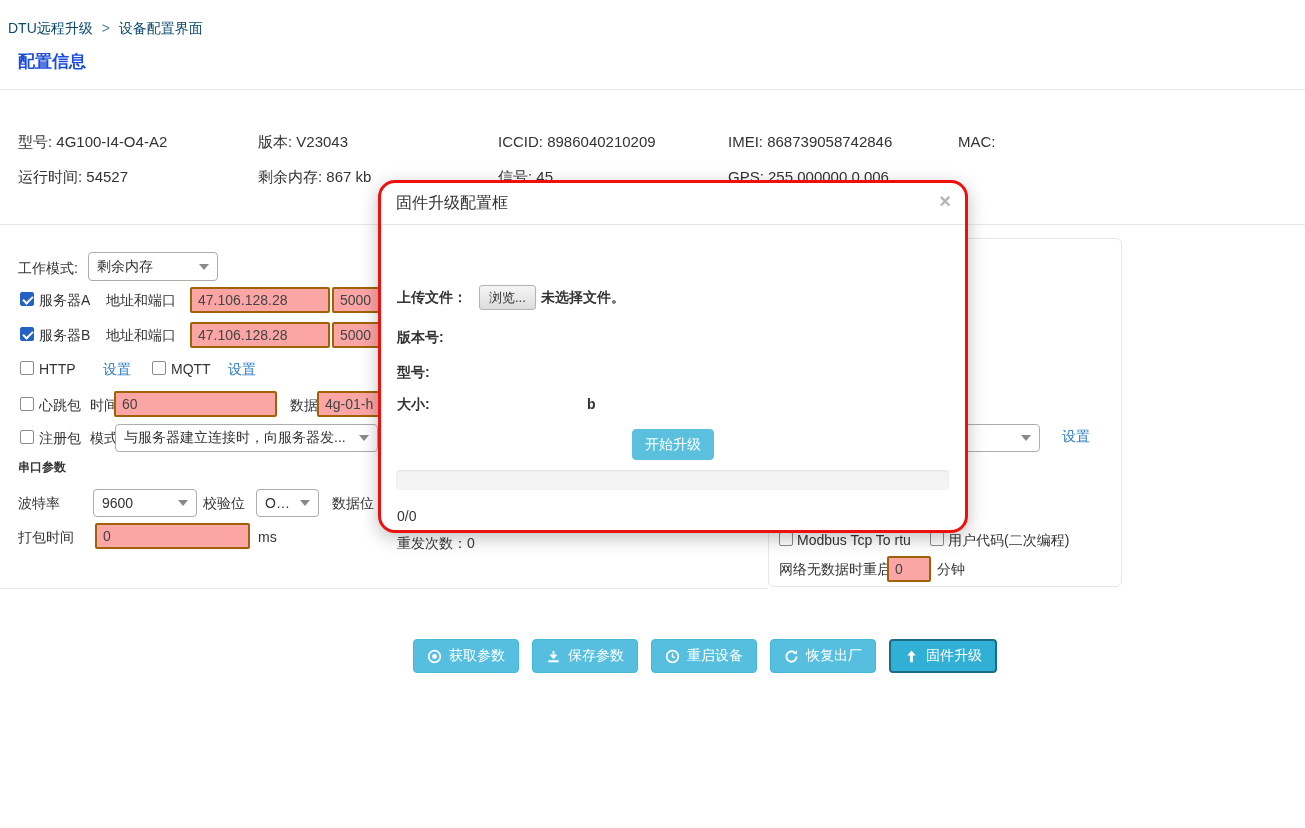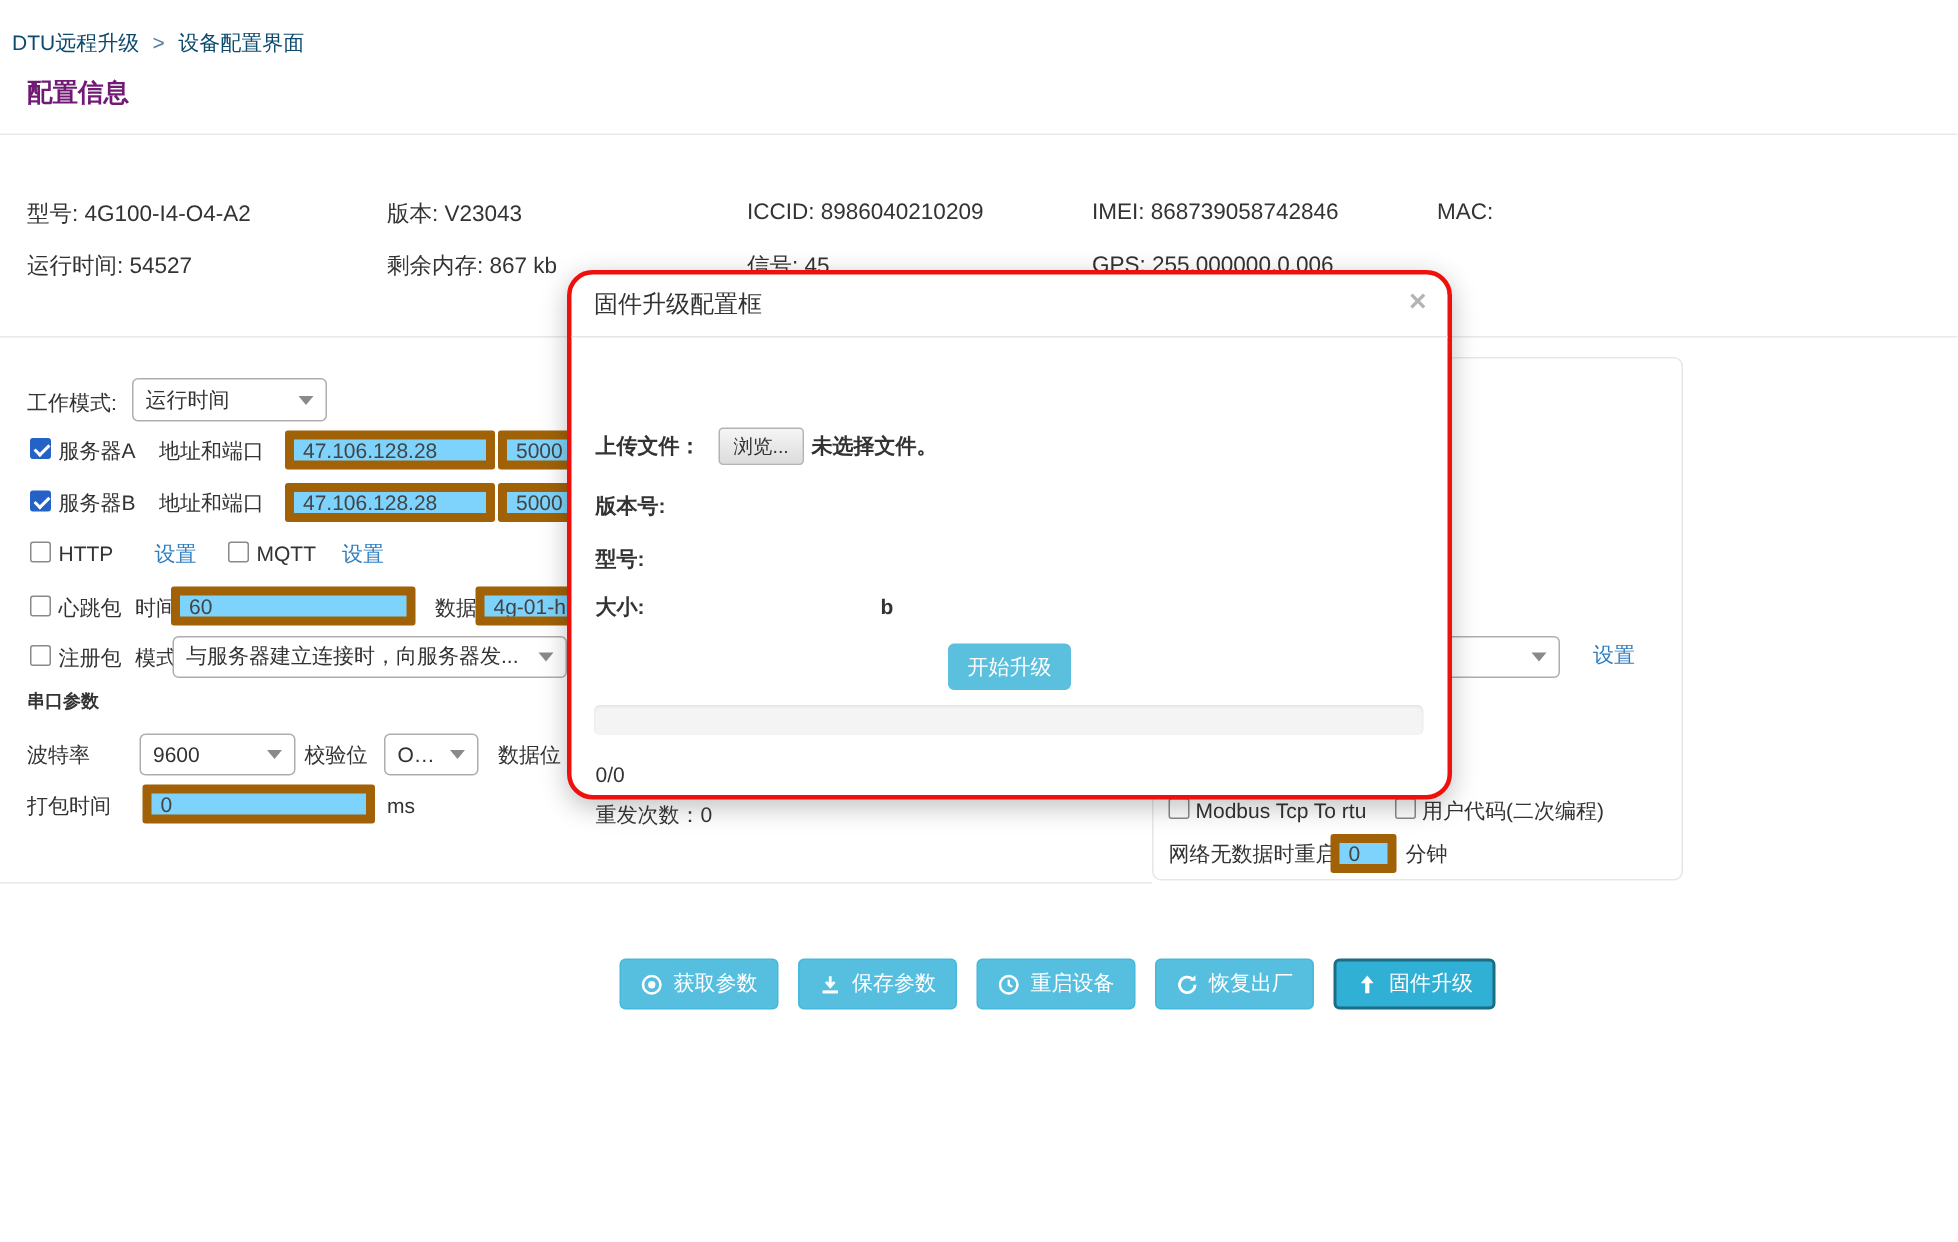--- a/index.html
+++ b/index.html
@@ -8,36 +8,36 @@
   .page { position:relative; width:1305px; height:828px; background:#fff; overflow:hidden; }
 
   .abs { position:absolute; }
   .hline { position:absolute; height:1px; background:#e8e8e8; }
 
   
   .breadcrumb { left:8px; top:20px; font-size:14px; color:#2e81c8; }
   .breadcrumb a { color:#0c4a6e; text-decoration:none; cursor:pointer; }
   .breadcrumb .sep { color:#5b7da0; margin:0 5px; }
 
-  .page-title { left:18px; top:50px; font-size:17px; font-weight:bold; color:#701a75; }
+  .page-title { left:18px; top:50px; font-size:17px; font-weight:bold; color:#1d4ed8; }
 
   
   .info { font-size:15px; color:#333; white-space:nowrap; }
 
   
   .lbl { font-size:14px; color:#333; white-space:nowrap; }
   .bold { font-weight:bold; }
   .sel { position:absolute; display:flex; align-items:center; justify-content:space-between;
          background:#fff; border:1px solid #adadad; border-radius:4px; padding:0 8px;
          font-size:14px; color:#333; cursor:pointer; }
   .sel .sel-txt { overflow:hidden; text-overflow:ellipsis; white-space:nowrap; }
   .caret { width:0; height:0; border-left:5px solid transparent; border-right:5px solid transparent;
            border-top:6px solid #8a8a8a; margin-left:6px; flex:0 0 auto; }
-  .inp { position:absolute; border:6px solid #a16207; border-radius:2px; padding:0 6px;
-         font-size:14px; color:#444; font-family:"Liberation Sans","DejaVu Sans",sans-serif; background:#7dd3fc; }
+  .inp { position:absolute; border:2px solid #a16207; border-radius:2px; padding:0 6px;
+         font-size:14px; color:#444; font-family:"Liberation Sans","DejaVu Sans",sans-serif; background:#fca5a5; }
   .cb { position:absolute; width:14px; height:14px; border:1px solid #8a8a8a; border-radius:2px;
         background:#fff; cursor:pointer; }
   .cb.checked { background:#2462c6; border-color:#2462c6; }
   .cb.checked::after { content:""; position:absolute; left:4px; top:1px; width:4px; height:8px;
         border:solid #fff; border-width:0 2px 2px 0; transform:rotate(45deg); }
   .link { color:#2e7fc1; font-size:14px; text-decoration:none; cursor:pointer; white-space:nowrap; }
 
   .panel-right { position:absolute; left:768px; top:238px; width:354px; height:349px;
                  border:1px solid #e7e7e7; border-radius:6px; background:#fff; }
 
@@ -93,21 +93,21 @@
 
   <div class="abs info" style="left:18px;top:168px;">运行时间: 54527</div>
   <div class="abs info" style="left:258px;top:168px;">剩余内存: 867 kb</div>
   <div class="abs info" style="left:498px;top:168px;">信号: 45</div>
   <div class="abs info" style="left:728px;top:168px;">GPS: 255.000000,0.006</div>
 
   <div class="hline" style="left:0;top:224px;width:1305px;"></div>
 
   <div class="abs lbl" style="left:18px;top:260px;">工作模式:</div>
   <div class="sel" style="left:88px;top:252px;width:130px;height:29px;">
-    <span class="sel-txt">运行时间</span>
+    <span class="sel-txt">剩余内存</span>
     <span class="caret"></span>
   </div>
 
   <span class="cb checked" style="left:20px;top:292px;"></span>
   <div class="abs lbl" style="left:39px;top:292px;">服务器A</div>
   <div class="abs lbl" style="left:106px;top:292px;">地址和端口</div>
   <input class="inp" style="left: 190px; top: 287px; width: 140px; height: 26px;" value="47.106.128.28">
   <input class="inp" style="left: 332px; top: 287px; width: 58px; height: 26px;" value="5000">
 
   <span class="cb checked" style="left:20px;top:327px;"></span>

